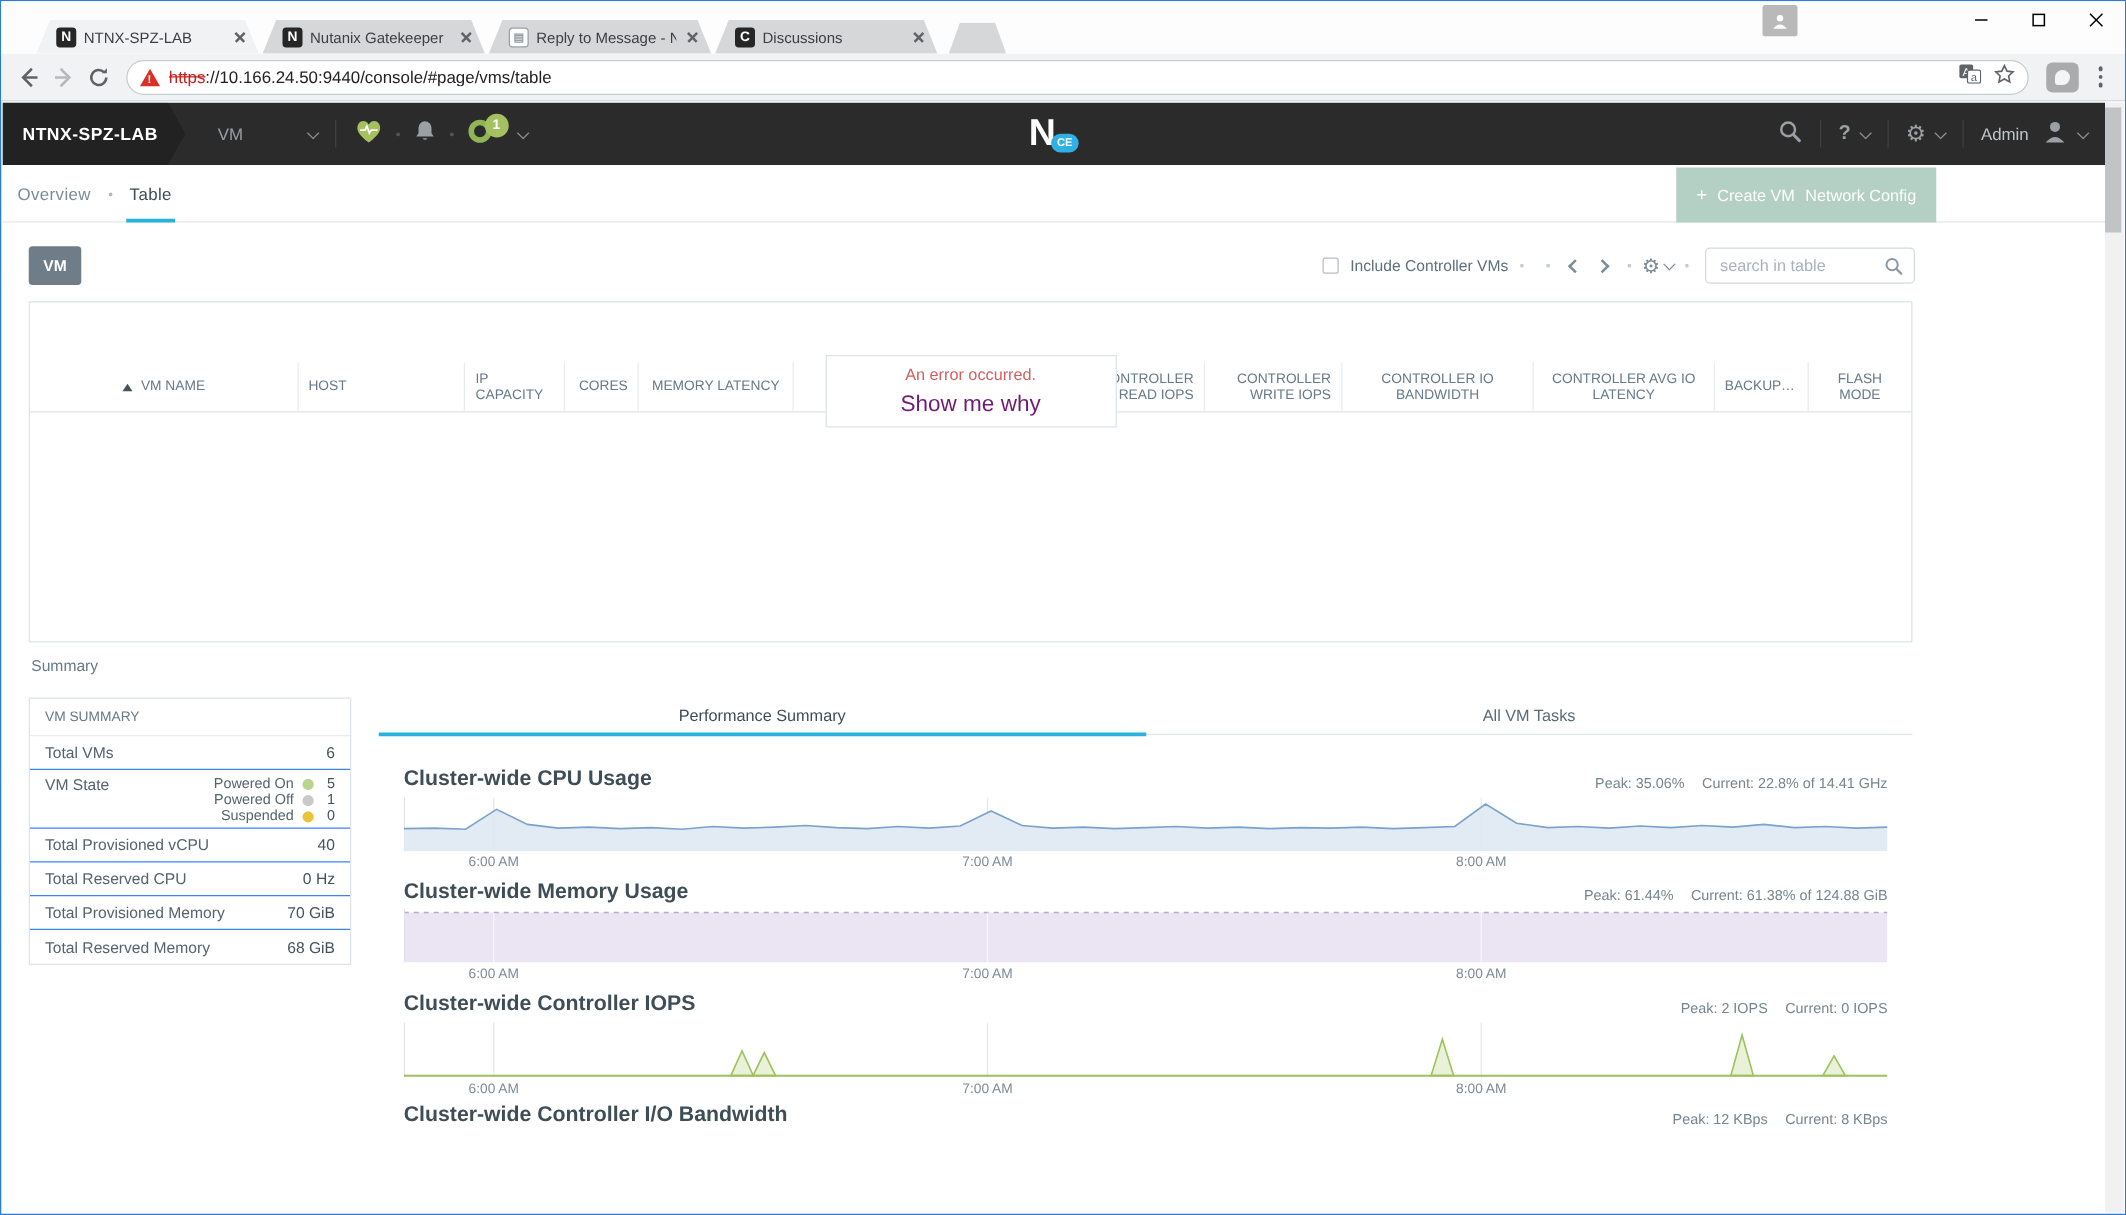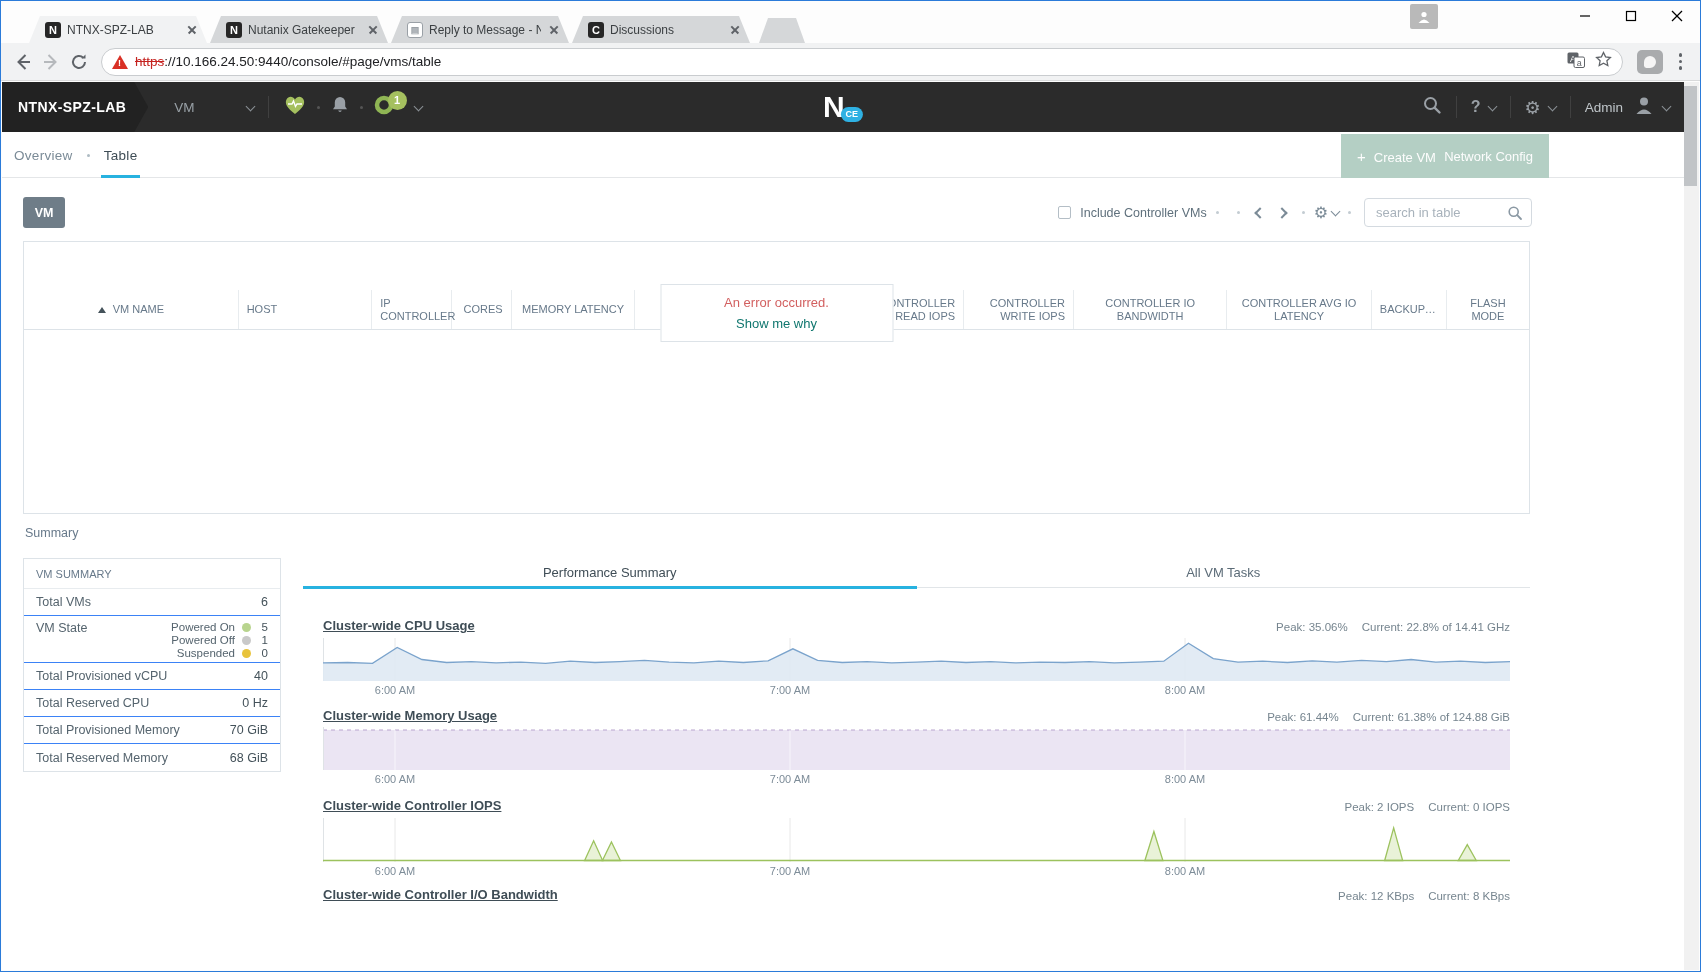--- a/index.html
+++ b/index.html
@@ -100,21 +100,21 @@
   .thead { display:flex; height:40px; border-bottom:1px solid #dde3e8;margin-top:48px; }
   .th { font-size:11px; color:#67798a; padding:5px 8px; border-right:1px solid #e8ecef; display:flex; flex-direction:column; justify-content:center; line-height:13px; }
   .th:last-child { border-right:none; }
   .th.al { align-items:flex-start; text-align:left; } .th.ar { align-items:flex-end; text-align:right; } .th.ac { align-items:center; text-align:center; }
   .th .trunc { white-space:nowrap; overflow:hidden; text-overflow:ellipsis; max-width:100%; }
   .sort-tri { width:0; height:0; border-left:4px solid transparent; border-right:4px solid transparent; border-bottom:6px solid #44525a; display:inline-block; margin-right:7px; }
   .th-first { flex-direction:row !important; align-items:center !important; }
   .error-box { position:absolute; left:50%; transform:translateX(-50%); top:42px; width:233px; height:58px;
     border:1px solid #dde3e8; background:#fff; display:flex; flex-direction:column; align-items:center; justify-content:center; gap:6px; }
   .err-msg { color:#d25f5f; font-size:13px; }
-  .err-link { color:#0f766e; font-size:13px; }
+  .err-link { color:#701a75; font-size:18px; }
 
   
   .summary-label { position:absolute; left:23px; top:444px; font-size:12.5px; color:#67798a; }
   .sum-card { position:absolute; left:21px; top:476px; width:258px; border:1px solid #dde3e8; background:#fff; }
   .sum-title { height:30px; display:flex; align-items:center; padding:0 12px; font-size:11px; color:#67798a; border-bottom:1px solid #e8ecef; }
   .sum-row { display:flex; align-items:center; justify-content:space-between; padding:0 12px; height:27px; border-bottom:1px solid #3b82f6; font-size:12.5px; }
   .sum-row:last-child { border-bottom:none; }
   .sum-row .lbl { color:#55646e; } .sum-row .val { color:#44525a; }
   .sum-row.states { height:47px; align-items:flex-start; padding-top:5px; }
   .state-col { display:flex; flex-direction:column; gap:0px; }
@@ -124,21 +124,21 @@
   .state-line .num { width:10px; text-align:right; color:#44525a; }
 
   
   .perf-panel { position:absolute; left:301px; top:476px; width:1227px; bottom:0; background:#fff; }
   .ptabs { display:flex; height:30px; border-bottom:1px solid #e1e5e8; }
   .ptab { flex:1; display:flex; align-items:center; justify-content:center; font-size:13px; color:#5b6b77; position:relative; }
   .ptab.active { color:#3f4d56; }
   .ptab.active::after { content:""; position:absolute; left:0; right:0; bottom:-2px; height:3px; background:#27b2e0; }
   .chart-block { margin-left:20px; width:1187px; }
   .cb-head { display:flex; align-items:flex-end; justify-content:space-between; height:16px; }
-  .cb-title { font-size:13px; font-weight:bold; color:#3f4d56;text-decoration:underline; }
+  .cb-title { font-size:17px; font-weight:bold; color:#3f4d56; }
   .cb-peak { font-size:11.5px; color:#76858f; display:flex; gap:14px; }
   .cb-chart { position:relative; }
   .cb-ticks { position:relative; height:14px; margin-top:3px; }
   .cb-ticks span { position:absolute; transform:translateX(-50%); font-size:11px; color:#7d8c98; white-space:nowrap; }
   .tick-a { left:72px; } .tick-b { left:467px; } .tick-c { left:862px; }
 
   svg text { font-family:"Liberation Sans",sans-serif; }
 </style>
 </head>
 <body>
@@ -332,21 +332,21 @@
     <div class="vm-table">
       <div class="thead">
         <div class="th al th-first" style="width:217px">
             <span class="sort-tri"></span>
             <span>VM NAME</span>
           </div>
         <div class="th al" style="width:135px">
             <span>HOST</span>
           </div>
         <div class="th al" style="width:80px">
-            <span>IP CONTROLLER</span>
+            <span>IP CAPACITY</span>
           </div>
         <div class="th ar" style="width:60px">
             <span>CORES</span>
           </div>
         <div class="th ac" style="width:125px">
             <span>MEMORY LATENCY</span>
           </div>
         <div class="th ar" style="width:142px">
             <span>STORAGE</span>
           </div>

